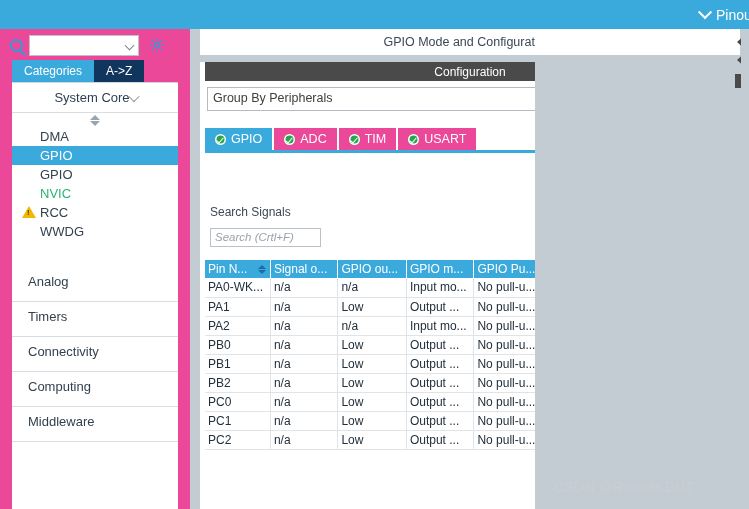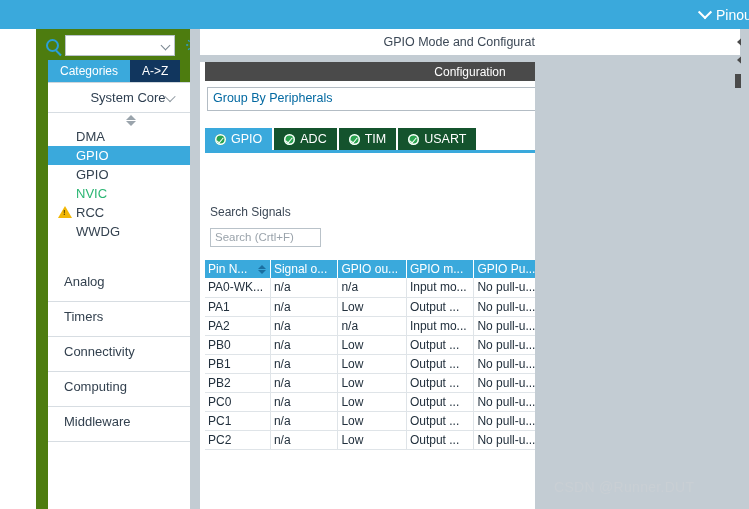--- a/index.html
+++ b/index.html
@@ -30,21 +30,21 @@
   .banner-item.pin { left:700px; }
   .chev-d {
     display:inline-block; width:10px; height:10px;
     border-right:2px solid #ffffff; border-bottom:2px solid #ffffff;
     transform: rotate(45deg) translate(-2px,-2px);
   }
 
   
   .left-panel {
     position:absolute; left:0; top:29px; width:190px; height:480px;
-    background:#4d7c0f; border-right:6px solid #ec4899;margin-left:36px;
+    background:#ec4899; border-right:6px solid #ec4899;
   }
   .search-row {
     position:absolute; left:0; top:3px; width:190px; height:26px;
     display:flex; align-items:center; gap:6px; padding-left:10px;
   }
   .mag {
     position:relative; width:13px; height:13px;
     border:2px solid #2a9fd8; border-radius:50%;
   }
   .mag::after {
@@ -148,35 +148,35 @@
     position:absolute; left:0; top:26px; width:535px; height:7px; background:#c3ccd3;
   }
   .cfg-bar {
     position:absolute; left:5px; top:33px; width:530px; height:19px;
     background:#4a4a4a; color:#ffffff; font-size:12px;
     display:flex; align-items:center; justify-content:center;
   }
   .grp-select {
     position:absolute; left:7px; top:58px; width:526px; height:24px;
     border:1px solid #b3bcc4; background:#ffffff;
-    font-size:12.5px; color:#0369a1; padding:3px 22px 0 5px;
+    font-size:12.5px; color:#404040; padding:3px 22px 0 5px;
   }
   .grp-select .cv {
     position:absolute; right:7px; top:8px; width:8px; height:8px;
     border-right:1.6px solid #7a8690; border-bottom:1.6px solid #7a8690;
     transform:rotate(45deg);
   }
 
   .peri-tabs {
     position:absolute; left:5px; top:99px; height:22px; display:flex; gap:2px;
   }
   .ptab {
     height:22px; display:flex; align-items:center; gap:5px;
     padding:0 10px; font-size:12.5px; color:#ffffff;
-    background:#14532d;
+    background:#ec4899;
   }
   .ptab.active { background:#3aa9dc; }
   .chk-green {
     width:11px; height:11px; border-radius:50%; background:#2aa44f;
     position:relative; box-shadow:0 0 0 1.5px #ffffff inset;
   }
   .chk-green::after {
     content:''; position:absolute; left:3px; top:2px;
     width:3px; height:6px; border-right:1.6px solid #ffffff; border-bottom:1.6px solid #ffffff;
     transform:rotate(40deg);
@@ -184,21 +184,21 @@
   .tabs-underline {
     position:absolute; left:5px; top:121px; width:530px; height:3px; background:#3aa9dc;
   }
 
   .search-signals-lbl {
     position:absolute; left:10px; top:176px; font-size:12px; color:#3c4856;
   }
   .sig-input {
     position:absolute; left:10px; top:199px; width:111px; height:19px;
     border:1px solid #b9c2c9; background:#ffffff;
-    font-size:11.5px; color:#9aa3ab; padding:2px 4px 0 4px;
+    font-size:11.5px; color:#9aa3ab; font-style:italic; padding:2px 4px 0 4px;
   }
 
   
   .tbl {
     position:absolute; left:5px; top:231px; width:528px;
     border-collapse:collapse; table-layout:fixed;
   }
   .tbl th {
     background:#3aa9dc; color:#ffffff; font-weight:normal;
     font-size:12px; height:18px; text-align:left; padding:0 3px;

